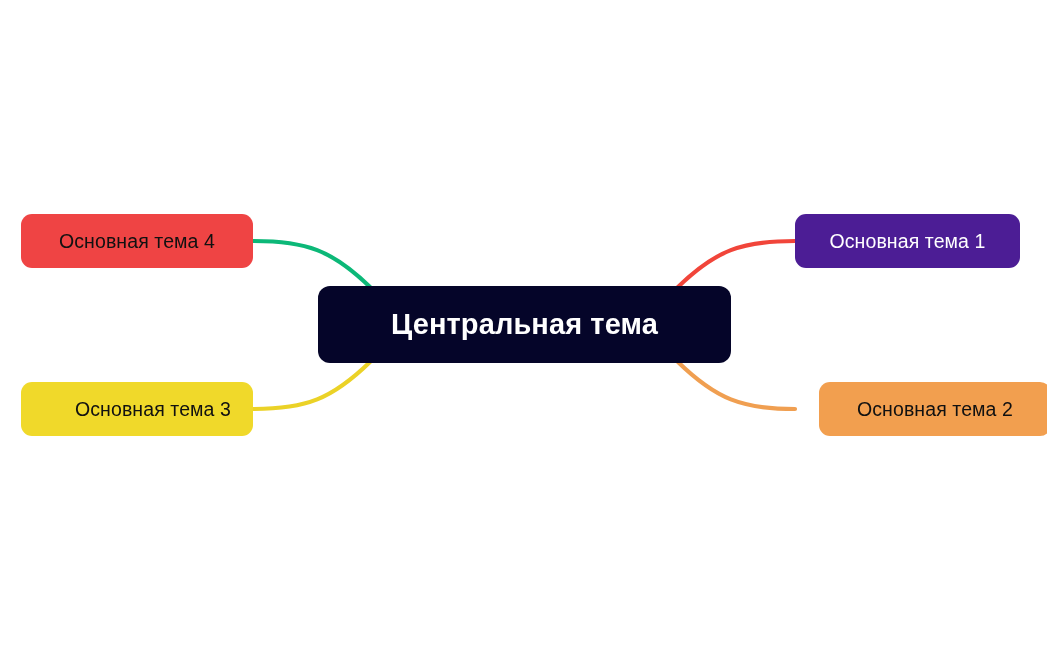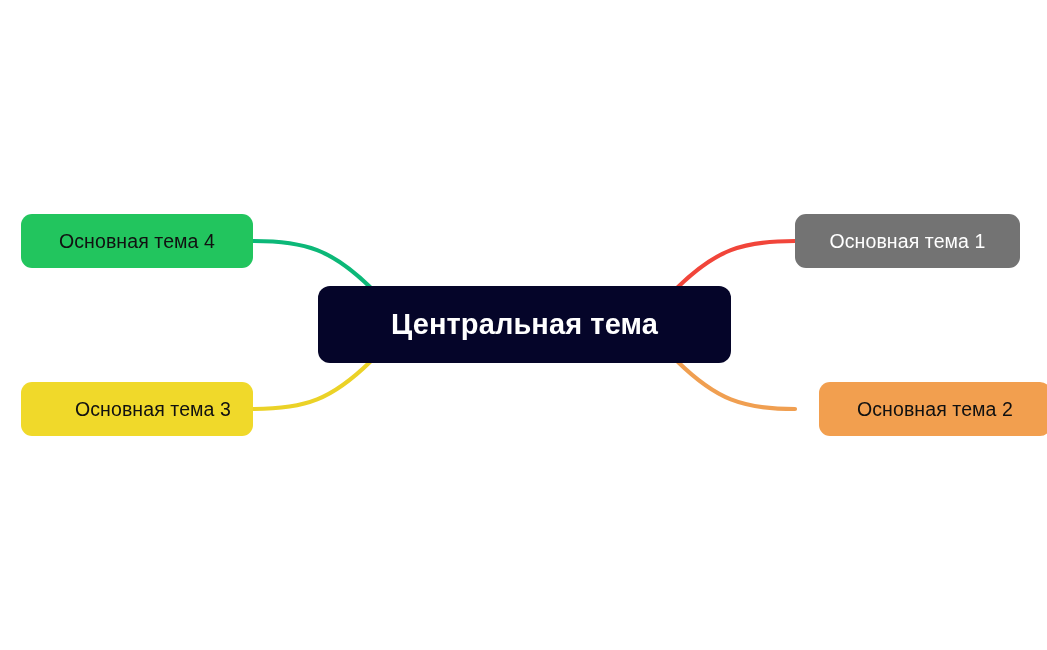--- a/index.html
+++ b/index.html
@@ -64,23 +64,23 @@
 
 <div id="canvas">
 
   <svg id="connectors" viewBox="0 0 1047 650" xmlns="http://www.w3.org/2000/svg">
     <path fill="none" stroke="#0cb878" stroke-width="4.2" stroke-linecap="round" d="M 253 241 C 306 241 332 250 370 287"></path>
     <path fill="none" stroke="#f1453a" stroke-width="4.2" stroke-linecap="round" d="M 795 241 C 742 241 716 250 678 287"></path>
     <path fill="none" stroke="#ebd227" stroke-width="4.2" stroke-linecap="round" d="M 253 409 C 306 409 332 399 370 362"></path>
     <path fill="none" stroke="#f09f51" stroke-width="4.2" stroke-linecap="round" d="M 795 409 C 742 409 716 399 678 362"></path>
   </svg>
 
-  <div class="node node-branch" id="branch-4" style="background:#22c55e;color:#111111;text-align:center;">Основная тема 4</div>
+  <div class="node node-branch" id="branch-4" style="background:#ef4444;color:#111111;text-align:center;">Основная тема 4</div>
 
   <div class="node node-branch" id="branch-3" style="background:#f0d92a;color:#111111;padding-left:32px;">Основная тема 3</div>
 
-  <div class="node node-branch" id="branch-1" style="background:#737373;color:#ffffff;">Основная тема 1</div>
+  <div class="node node-branch" id="branch-1" style="background:#4c1d95;color:#ffffff;">Основная тема 1</div>
 
   <div class="node node-branch" id="branch-2" style="background:#f29f4f;color:#111111;margin-left:24px;">Основная тема 2</div>
 
   <div class="node node-central" style="background:#050529;color:#ffffff;">Центральная тема</div>
 
 </div>
 
 </body></html>

